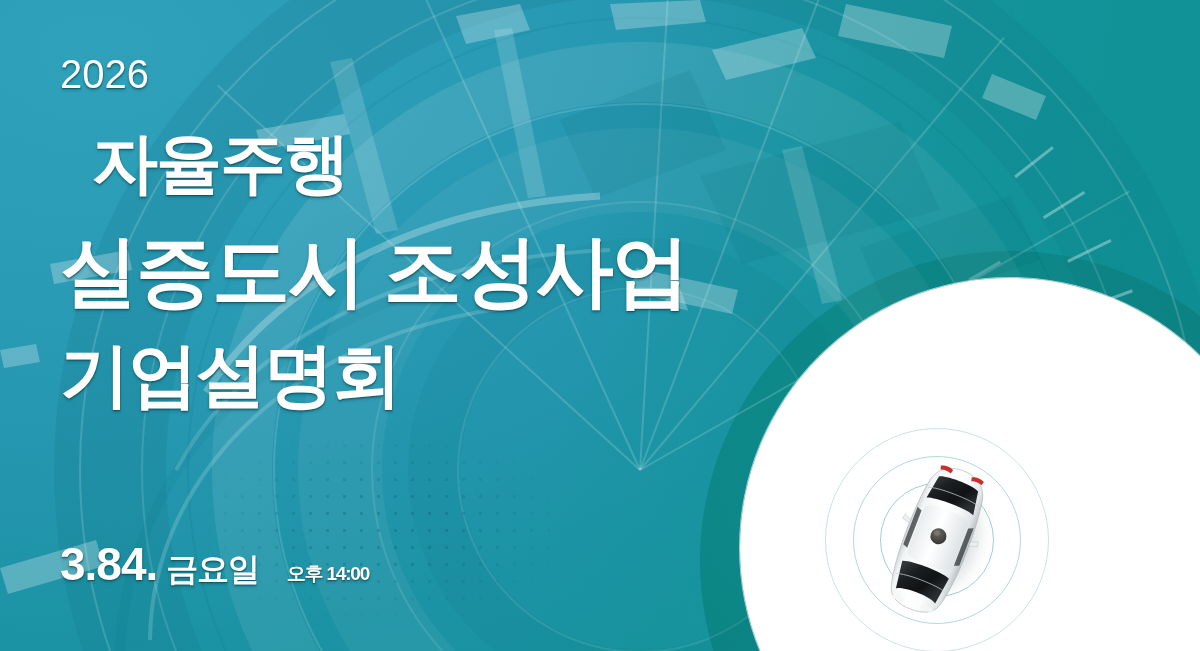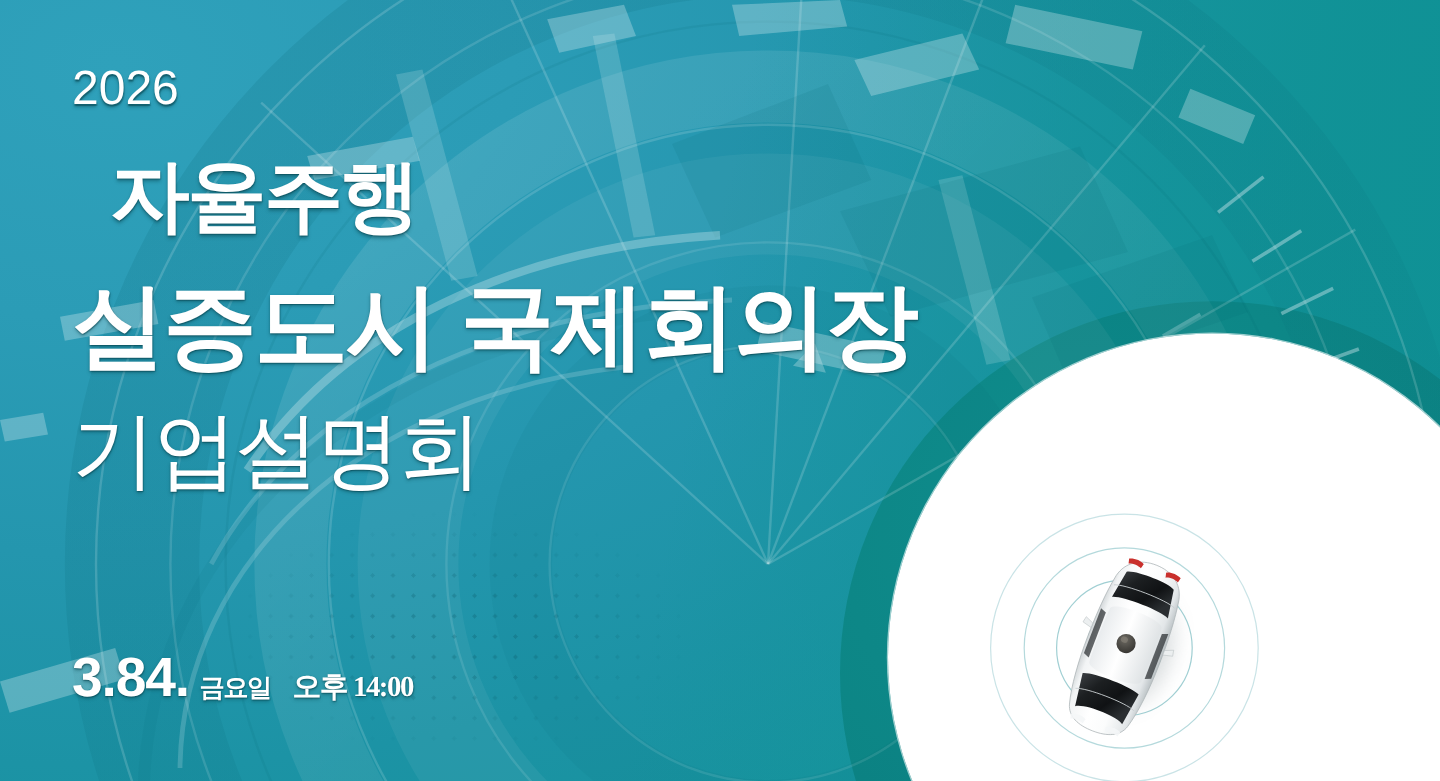--- a/index.html
+++ b/index.html
@@ -159,49 +159,48 @@
     top: 232px;
     font-size: 78px;
     font-weight: 700;
     line-height: 1;
     letter-spacing: -2px;
   }
   #title-3 {
     left: 60px;
     top: 340px;
     font-size: 70px;
-    font-weight: 400;
+    font-weight: 700;
     line-height: 1;
     letter-spacing: -2px;
   }
 
   #datarow {
     left: 60px;
     top: 537px;
     display: flex;
     align-items: baseline;
     gap: 0px;
   }
   #date {
     font-size: 46px;
     font-weight: 700;
     letter-spacing: -1px;
   }
   #weekday {
-    font-size: 21px;
+    font-size: 32px;
     font-weight: 700;
     letter-spacing: -1.2px;
     margin-left: 9px;
   }
   #time {
-    font-size: 24px;
+    font-size: 19px;
     font-weight: 700;
     letter-spacing: -1.2px;
-    margin-left: 18px;
-    font-family: Liberation Serif, serif;
+    margin-left: 28px;
   }
   #venue {
     left: 60px;
     top: 600px;
     font-size: 25px;
     font-weight: 700;
     letter-spacing: -1.3px;
   }
 </style>
 </head>
@@ -401,21 +400,21 @@
 
       <path d="M16 30 C 24 26 62 26 70 30" fill="none" stroke="#c6ccce" stroke-width="0.7"></path>
       <path d="M17 122 C 25 118 61 118 69 122" fill="none" stroke="#c6ccce" stroke-width="0.7"></path>
     </svg>
   </div>
 
   <div class="txt t-shadow" id="year">2026</div>
 
   <div class="txt t-shadow" id="title-1">자율주행</div>
 
-  <div class="txt t-shadow" id="title-2">실증도시 국제회의장</div>
+  <div class="txt t-shadow" id="title-2">실증도시 조성사업</div>
 
   <div class="txt t-shadow" id="title-3">기업설명회</div>
 
   <div class="txt" id="datarow">
     <span class="t-shadow" id="date">3.84.</span>
     <span class="t-shadow" id="weekday">금요일</span>
     <span class="t-shadow" id="time">오후 14:00</span>
   </div>
 
 

